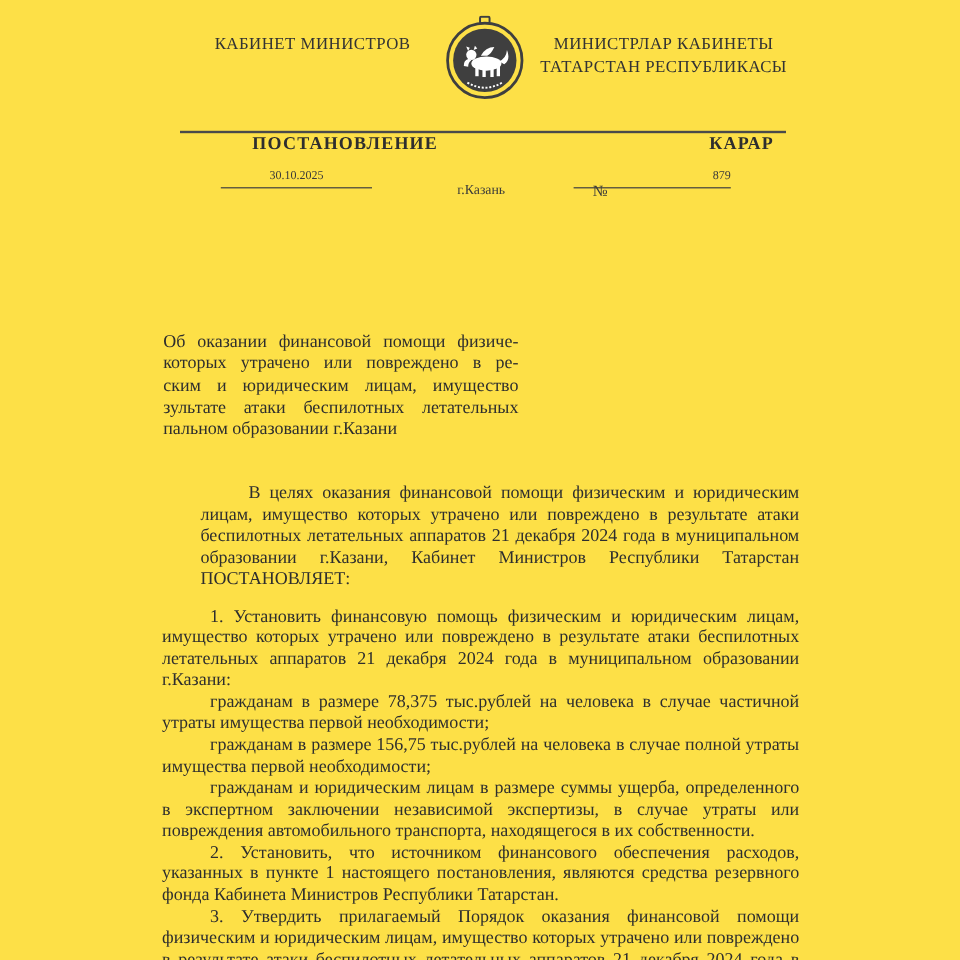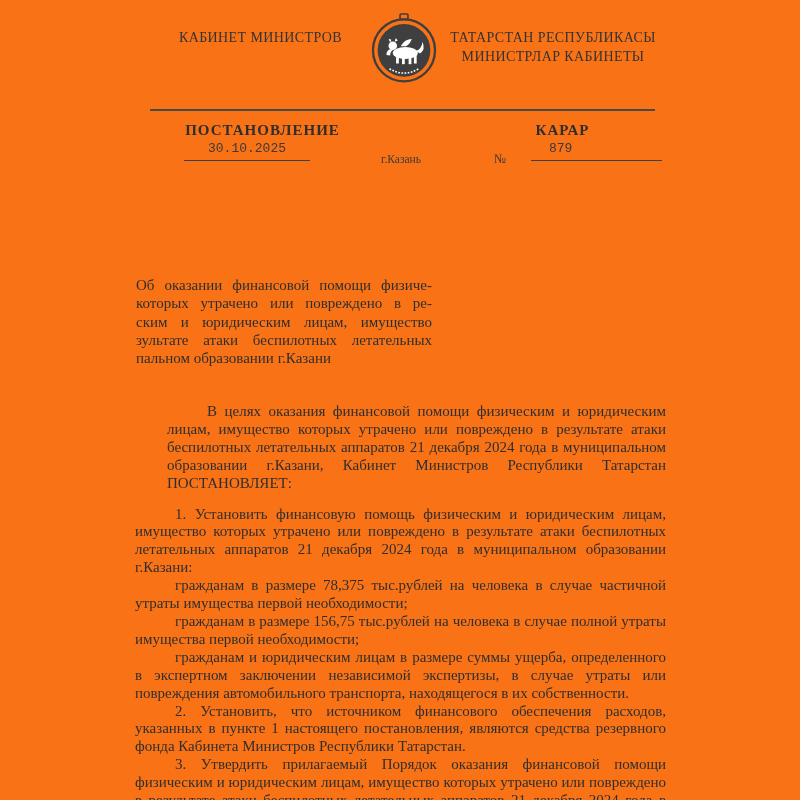--- a/index.html
+++ b/index.html
@@ -1,48 +1,48 @@
 <!DOCTYPE html>
 <html lang="ru"><head>
 <meta charset="utf-8">
 <style>
   html, body { margin: 0; padding: 0; background: #ffffff; }
   .page {
     position: relative;
     width: 800px;
     height: 800px;
-    background: #f97316;
+    background: #fde047;
     font-family: "Liberation Serif", serif;
     color: #2e2e2e;
     overflow: hidden;
   }
 
   
   .org-name { position: absolute; top: 28px; text-align: center;
               font-size: 14px; line-height: 19px; letter-spacing: 0.4px;
               color: #333; }
   .org-left  { left: 158px; width: 205px; }
   .org-right { left: 448px; width: 210px; }
 
   .emblem { position: absolute; left: 371px; top: 13px; width: 66px; height: 72px; }
 
   .head-rule { position: absolute; left: 150px; top: 109px; width: 505px;
                height: 2px; background: #4a4a4a; }
 
   
-  .doc-type { position: absolute; top: 122px; font-weight: bold;
-              font-size: 15px; letter-spacing: 1px; text-align: center; }
+  .doc-type { position: absolute; top: 112px; font-weight: bold;
+              font-size: 15px; letter-spacing: 1px; text-align: right; }
   .doc-type-ru { left: 160px; width: 205px; }
   .doc-type-tt { left: 480px; width: 165px; }
 
   .fill-field { position: absolute; top: 141px; border-bottom: 1.5px solid #3f3f3f;
-                font-family: Liberation Mono, monospace; font-size: 13px;
+                font-family: Liberation Serif, serif; font-size: 10px;
                 padding-bottom: 4px; color: #3a3a3a; }
   .date-field { left: 184px; width: 126px; text-align: center; }
-  .num-field  { left: 531px; width: 113px; text-align: left; padding-left: 18px; }
+  .num-field  { left: 478px; width: 113px; text-align: right; padding-left: 18px; }
 
   .city     { position: absolute; left: 381px; top: 153px; font-size: 11.5px; color: #3a3a3a; }
   .num-sign { position: absolute; left: 494px; top: 151px; font-size: 13px; color: #3a3a3a; }
 
   
   .title { position: absolute; left: 136px; top: 276px; width: 296px;
            font-size: 15px; line-height: 18.3px; }
   .title .line { text-align: justify; text-align-last: justify; }
   .title .line.last { text-align-last: left; }
 
@@ -83,22 +83,22 @@
         <rect x="47" y="66" width="4.2" height="11"></rect>
         <rect x="57" y="66" width="4.2" height="11"></rect>
         <rect x="65" y="63" width="4.2" height="13"></rect>
       </g>
 
       <path d="M28 84 q22 13 44 0" fill="none" stroke="#ffffff" stroke-width="2.4" stroke-dasharray="2.6 2.2"></path>
     </svg>
   </div>
 
   <div class="org-name org-right">
+    <div>МИНИСТРЛАР КАБИНЕТЫ</div>
     <div>ТАТАРСТАН РЕСПУБЛИКАСЫ</div>
-    <div>МИНИСТРЛАР КАБИНЕТЫ</div>
   </div>
 
   <div class="head-rule"></div>
 
   <div class="doc-type doc-type-ru">ПОСТАНОВЛЕНИЕ</div>
   <div class="doc-type doc-type-tt">КАРАР</div>
 
   <div class="fill-field date-field">30.10.2025</div>
   <div class="city">г.Казань</div>
   <div class="num-sign">№</div>

